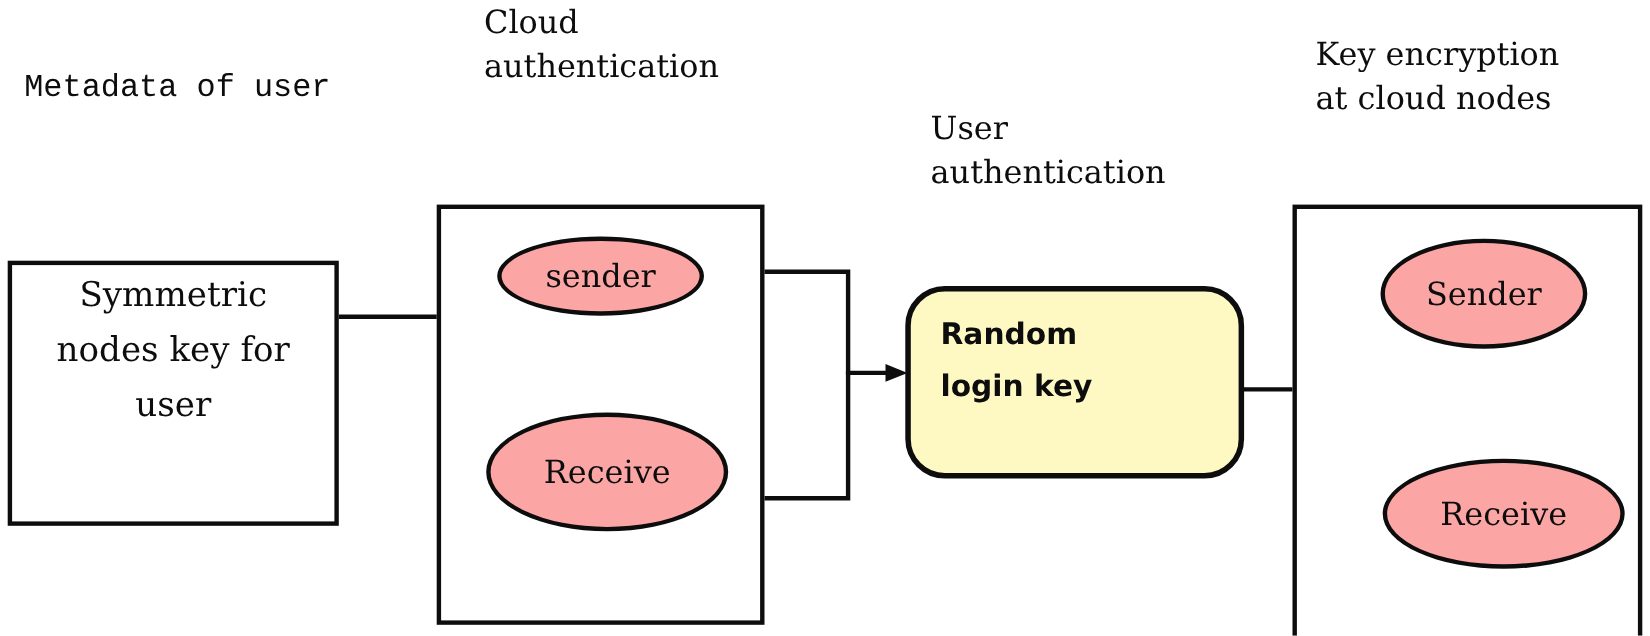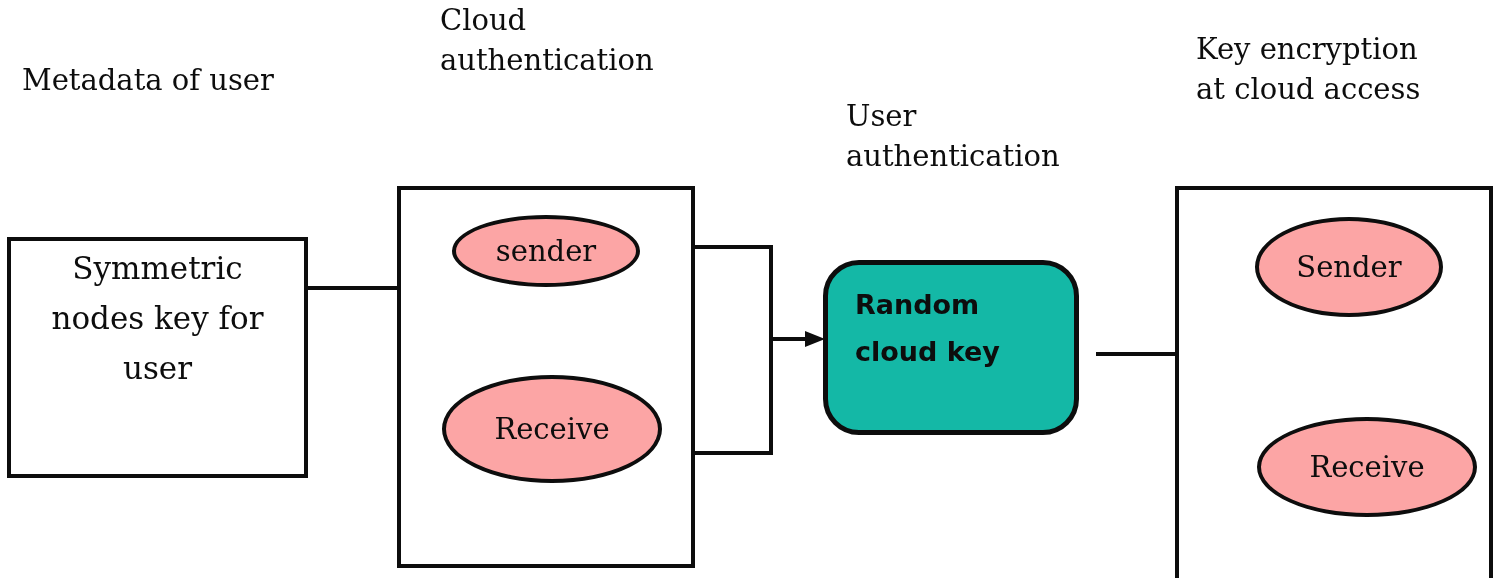--- a/index.html
+++ b/index.html
@@ -21,21 +21,21 @@
     left: 0; top: 0;
     width: 1500px; height: 578px;
   }
   .label {
     position: absolute;
     font-size: 29px;
     line-height: 40px;
     white-space: nowrap;
     color: #0d0d0d;
   }
-  #lbl-metadata { left: 22px;  top: 60px; }
+  #lbl-metadata { left: 22px;  top: 60px; font-family: Liberation Mono, monospace; }
   #lbl-cloud    { left: 440px; top: 0px; }
   #lbl-user     { left: 846px; top: 96px; }
   #lbl-keyenc   { left: 1196px; top: 29px; }
 
   .rect-box {
     position: absolute;
     border: 4px solid #0d0d0d;
     background: #ffffff;
     box-sizing: border-box;
     margin-top: 41px;
@@ -52,25 +52,25 @@
     left: 397px; top: 145px;
     width: 298px; height: 382px;
   }
   #box-keyenc {
     left: 1175px; top: 145px;
     width: 318px; height: 425px;
   }
   #box-random {
     position: absolute;
     left: 823px; top: 260px;
-    width: 256px; height: 175px;
+    width: 308px; height: 175px;
     box-sizing: border-box;
     border: 5px solid #0d0d0d;
     border-radius: 36px;
-    background: #14b8a6;
+    background: #fef9c3;
     font-family: "DejaVu Sans", "Liberation Sans", sans-serif;
     font-weight: 600;
     font-size: 27px;
     line-height: 47px;
     padding: 16px 0 0 27px;
   }
   .ellipse {
     position: absolute;
     border: 4px solid #0d0d0d;
     border-radius: 50%;
@@ -125,35 +125,35 @@
     <div>authentication</div>
   </div>
 
   <div class="label" id="lbl-user">
     <div>User</div>
     <div>authentication</div>
   </div>
 
   <div class="label" id="lbl-keyenc">
     <div>Key encryption</div>
-    <div>at cloud access</div>
+    <div>at cloud nodes</div>
   </div>
 
   <div class="rect-box" id="box-symmetric">
     <div>Symmetric</div>
     <div>nodes key for</div>
     <div>user</div>
   </div>
 
   <div class="rect-box" id="box-cloud"></div>
   <div class="ellipse" id="el-cloud-sender">sender</div>
   <div class="ellipse" id="el-cloud-receive">Receive</div>
 
   <div id="box-random">
     <div>Random</div>
-    <div>cloud key</div>
+    <div>login key</div>
   </div>
 
   <div class="rect-box" id="box-keyenc"></div>
   <div class="ellipse" id="el-key-sender">Sender</div>
   <div class="ellipse" id="el-key-receive">Receive</div>
 
 </div>
 
 </body></html>

